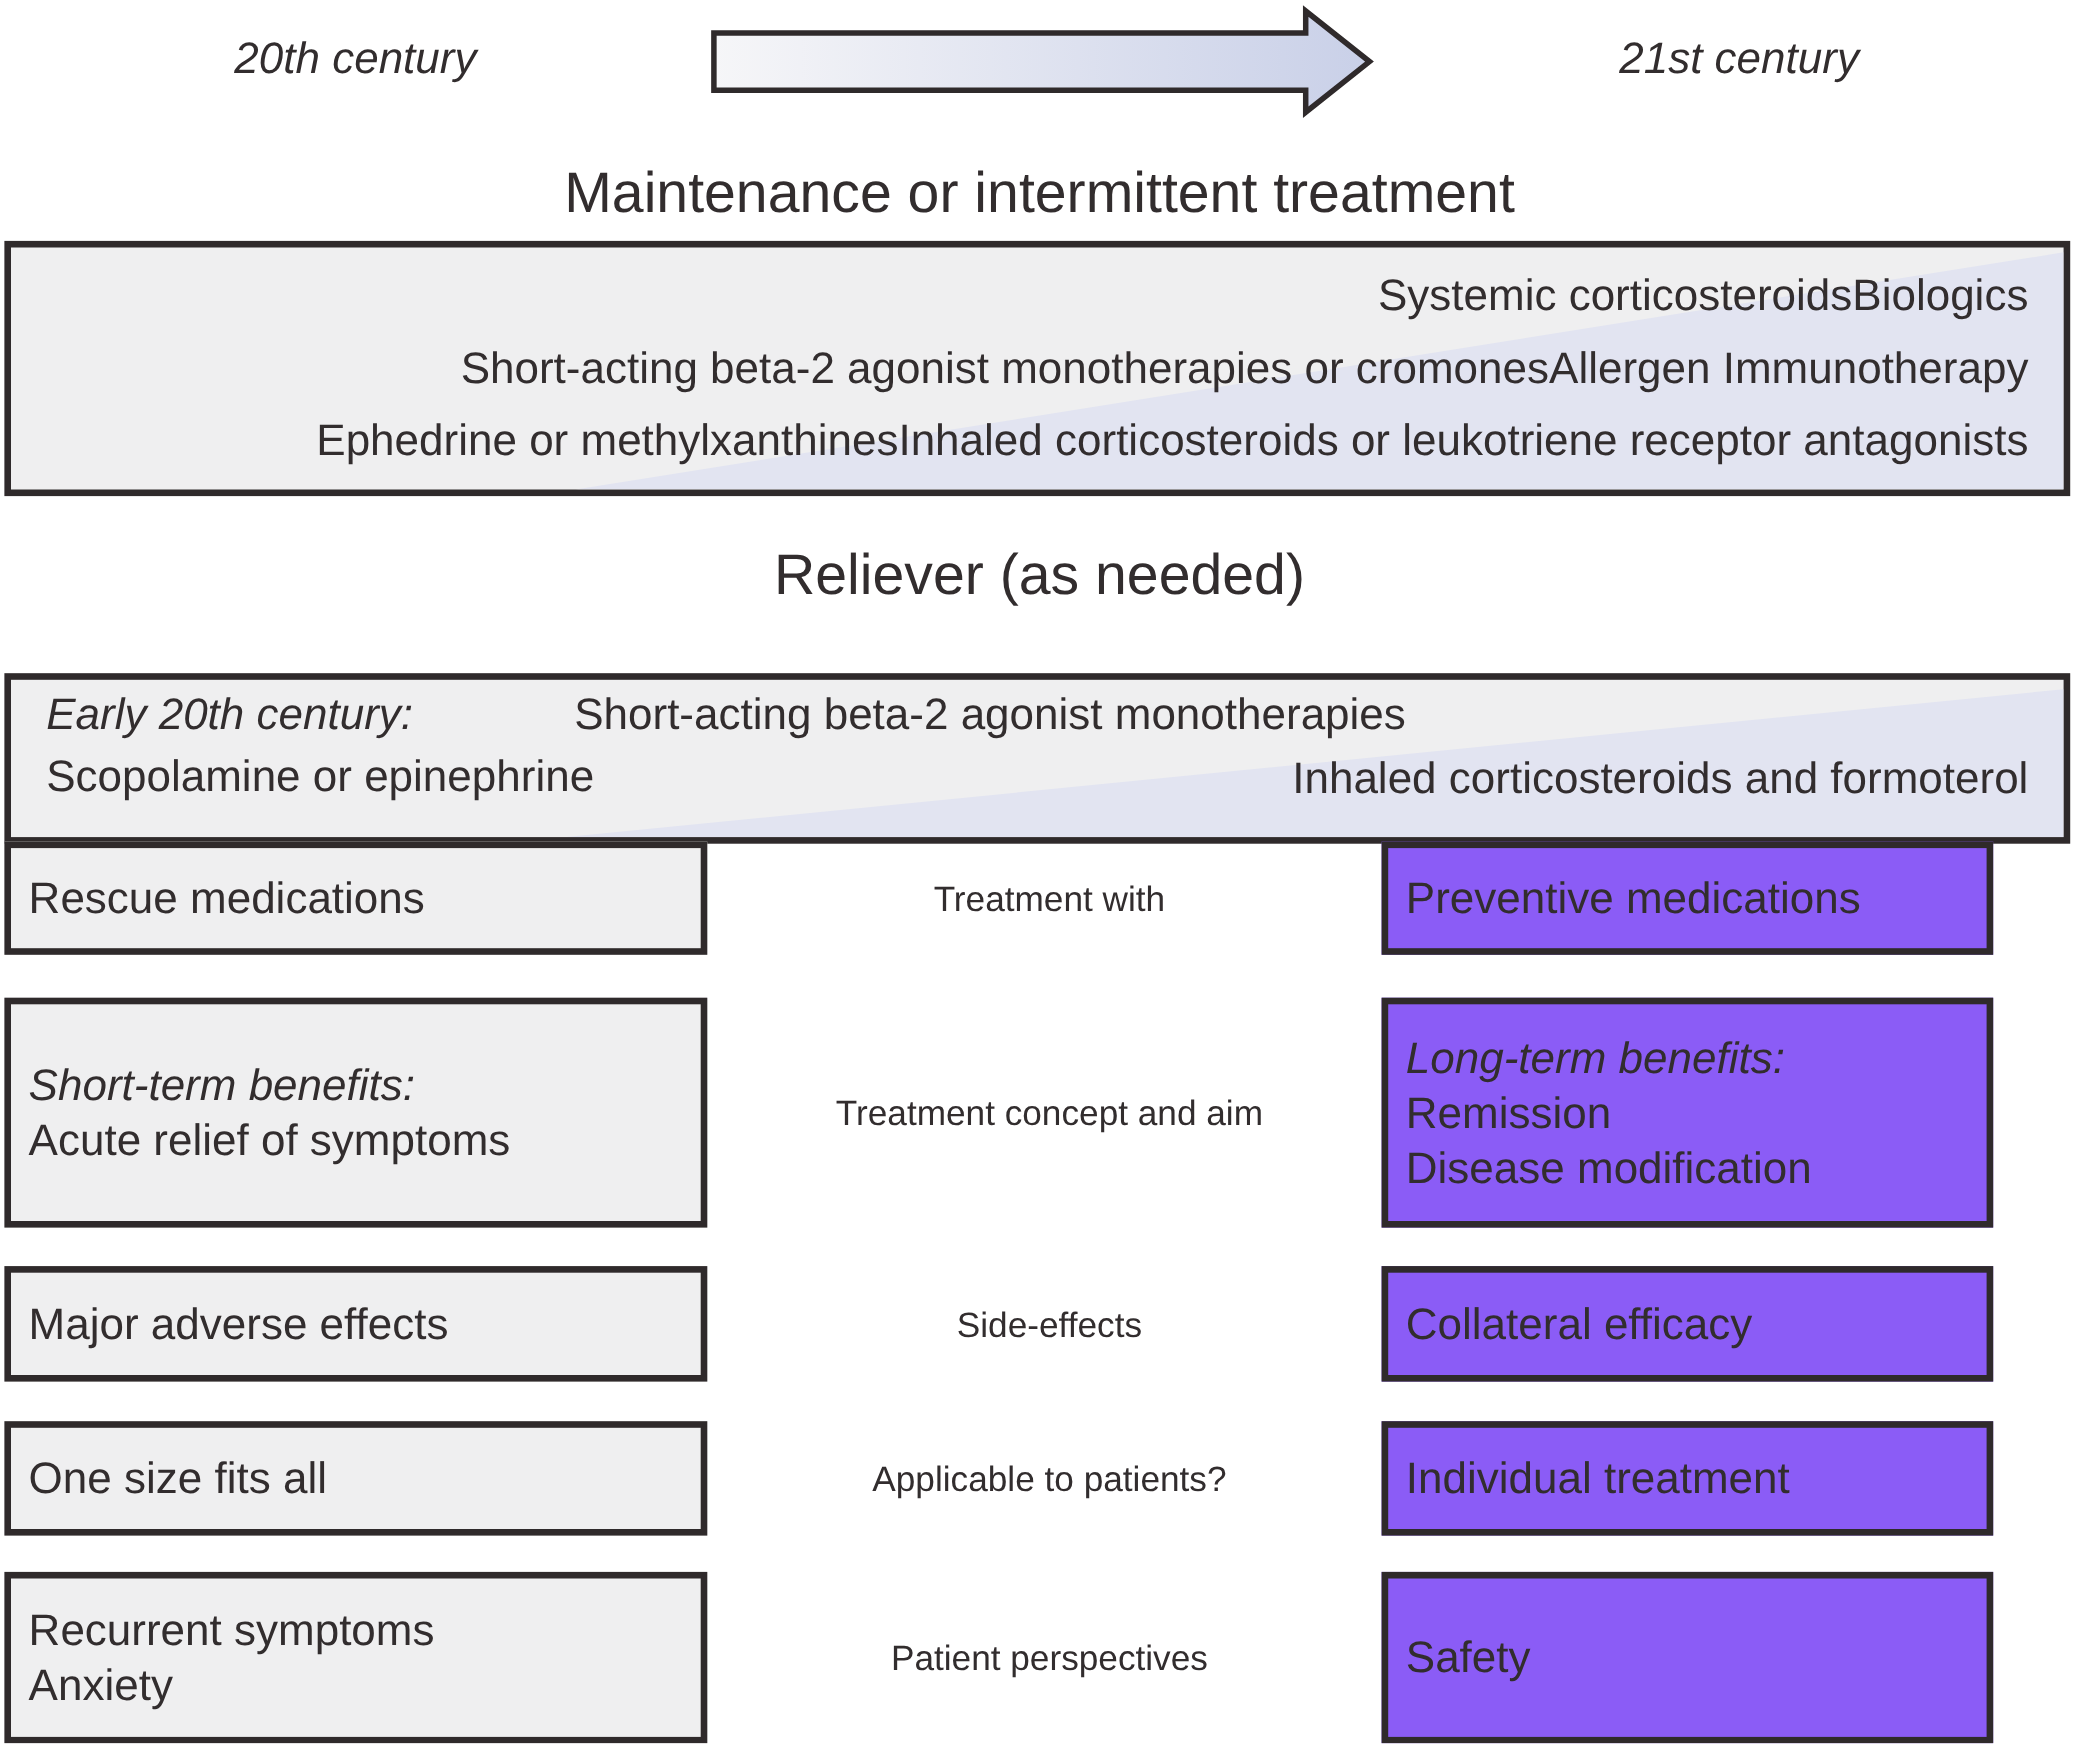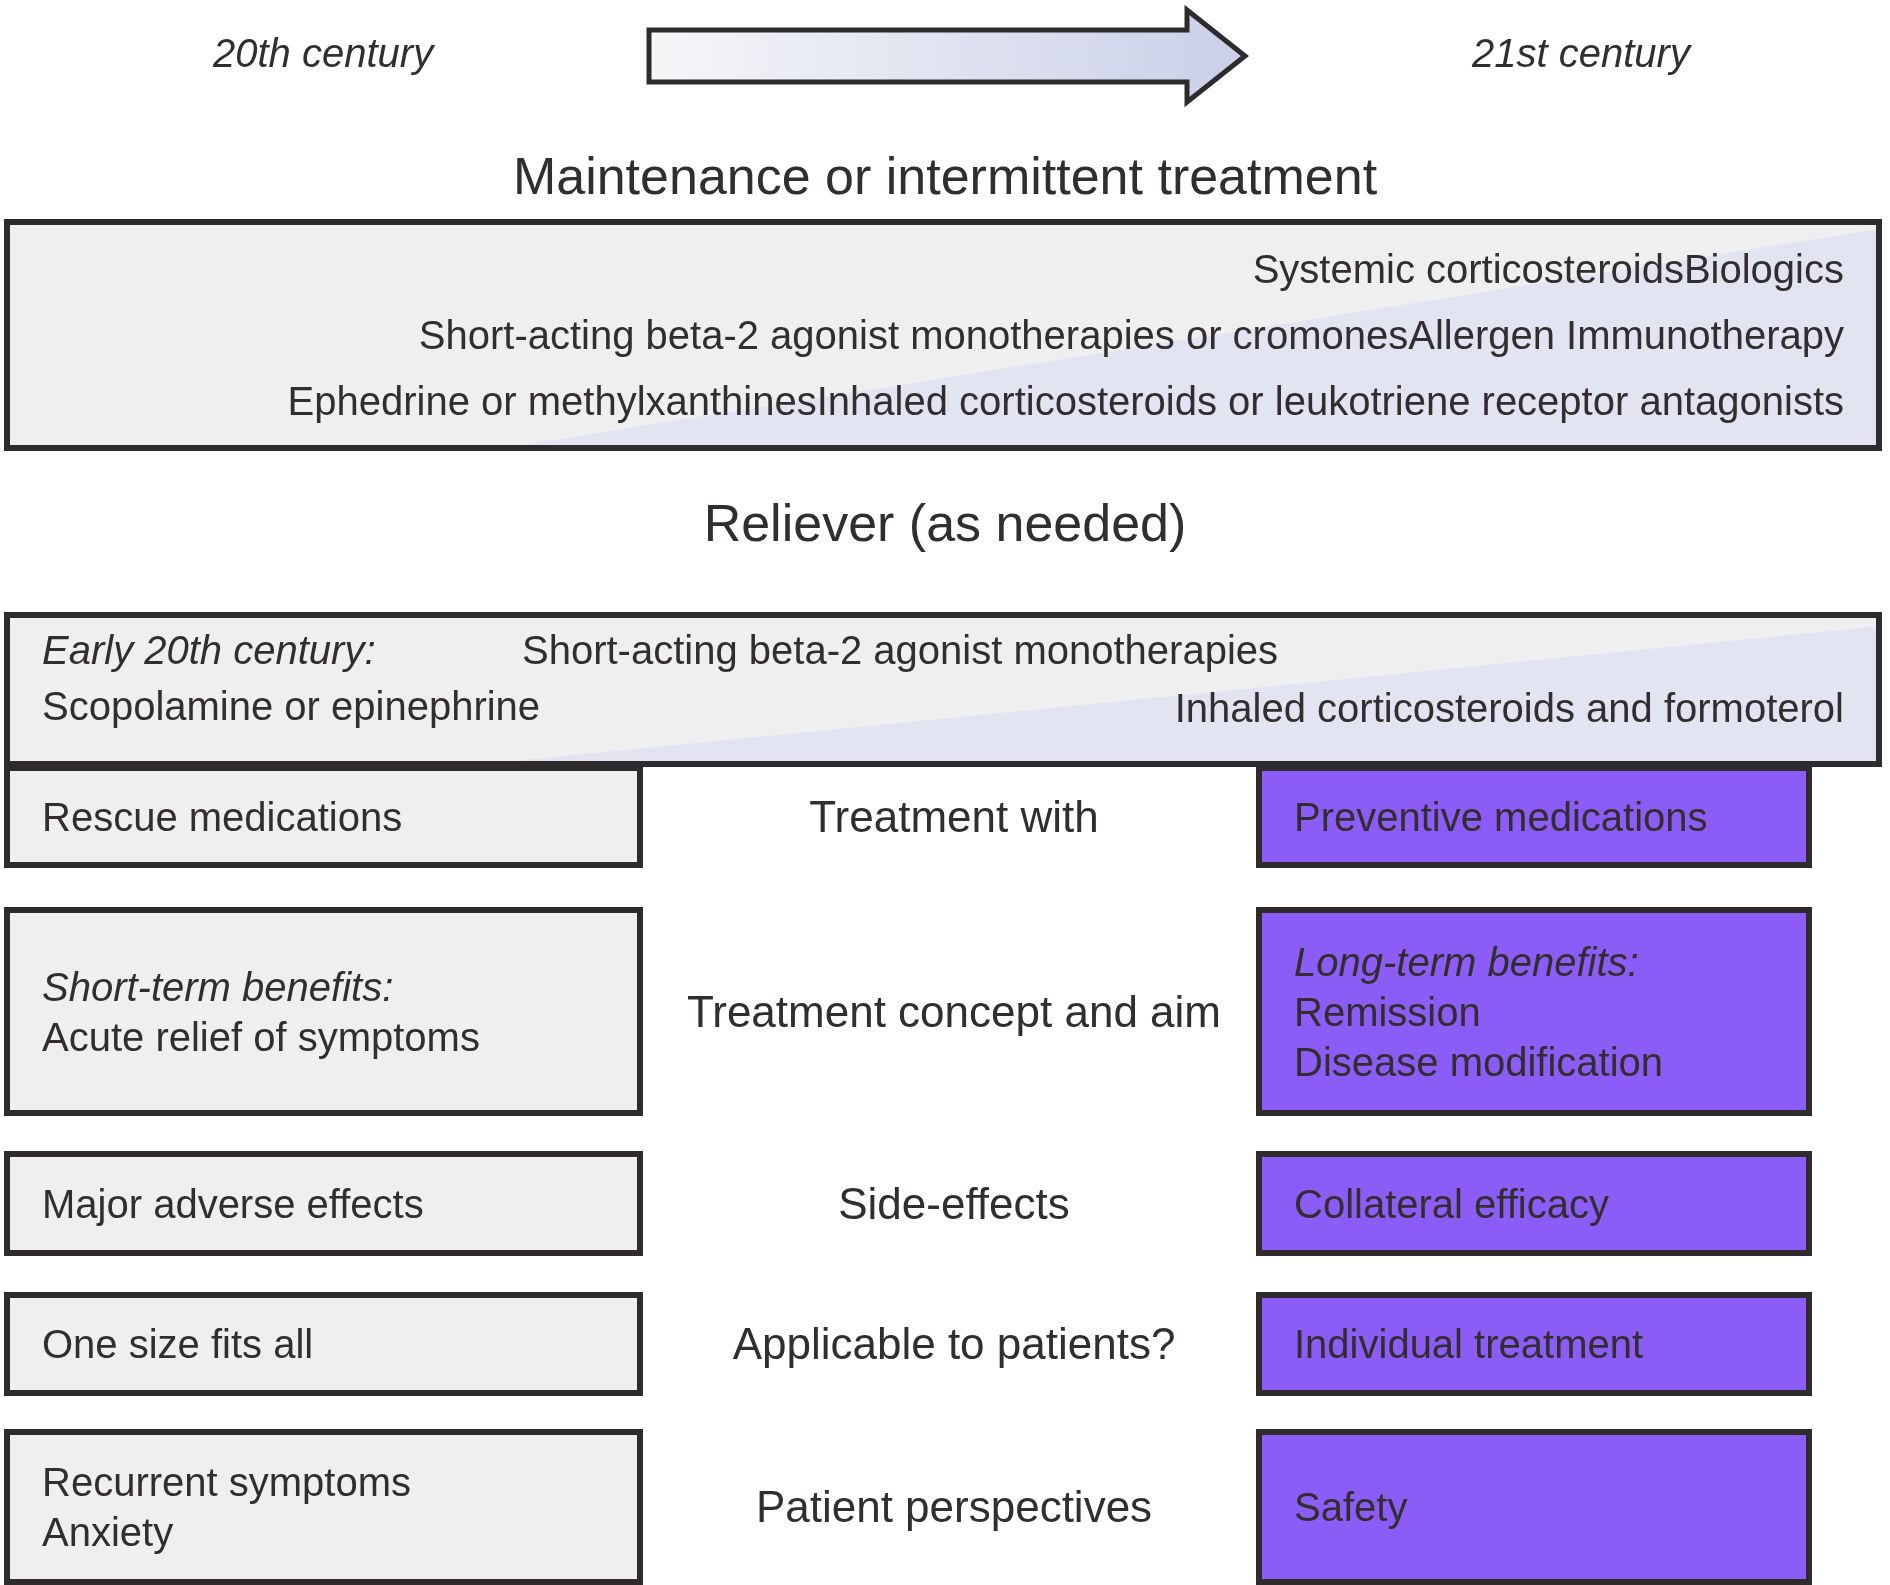--- a/index.html
+++ b/index.html
@@ -70,31 +70,31 @@
   #rel-era-label   { left: 32px;  top: 12px; }
   #rel-mid-drugs   { left: 512px; top: 12px; }
   #rel-era-drugs   { left: 32px;  top: 68px; }
   #rel-modern      { right: 32px; top: 70px; }
 
   .cmp-left, .cmp-right {
     position: absolute;
     border: 6px solid #2f2a2b;
     box-sizing: border-box;
     display: flex; flex-direction: column; justify-content: center;
-    padding-left: 32px;
+    padding-left: 16px;
     font-size: 40px; line-height: 50px;
     white-space: nowrap;
   }
   .cmp-left  { left: 4px;    width: 639px; background: #efeff0; }
   .cmp-right { left: 1256px; width: 556px; background: #8b5cf6; }
   .cmp-center {
     position: absolute;
     left: 643px; width: 622px;
     display: flex; align-items: center; justify-content: center;
-    font-size: 44px; line-height: 1;
+    font-size: 32px; line-height: 1;
     white-space: nowrap;
   }
   .row-a .cmp-left, .row-a .cmp-right, .row-a .cmp-center { top: 765px;  height: 103px; }
   .row-b .cmp-left, .row-b .cmp-right, .row-b .cmp-center { top: 907px;  height: 209px; }
   .row-c .cmp-left, .row-c .cmp-right, .row-c .cmp-center { top: 1151px; height: 105px; }
   .row-d .cmp-left, .row-d .cmp-right, .row-d .cmp-center { top: 1292px; height: 104px; }
   .row-e .cmp-left, .row-e .cmp-right, .row-e .cmp-center { top: 1429px; height: 156px; }
 
   .it { font-style: italic; }
 </style>

